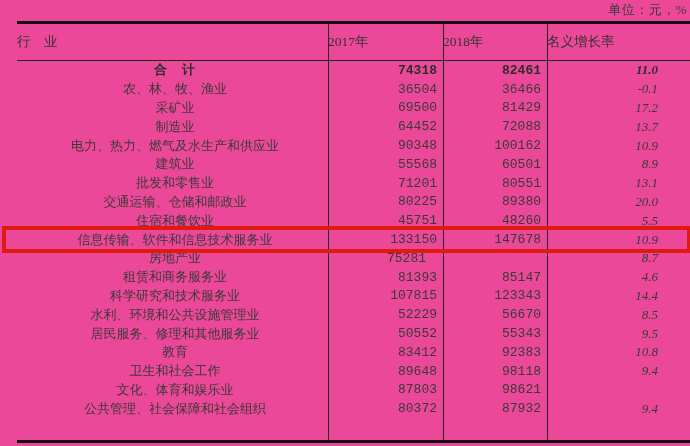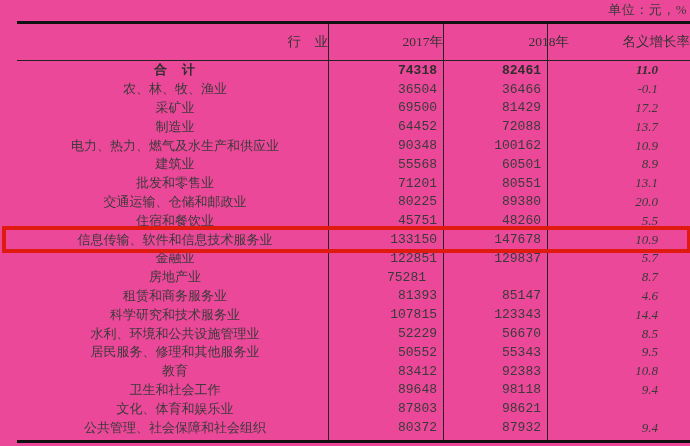--- a/index.html
+++ b/index.html
@@ -18,24 +18,24 @@
     box-sizing:content-box;
   }
   .col-sep{position:absolute;top:0;bottom:0;width:1px;background:#222;}
   .col-sep.s1{left:311px;}
   .col-sep.s2{left:426px;}
   .col-sep.s3{left:530px;}
   .header-row{
     display:flex;height:36px;border-bottom:1px solid #222;
     align-items:center;font-size:13.5px;color:#333;
   }
-  .header-row .cell{text-align:right;}
+  .header-row .cell{text-align:left;}
   .c1{width:311px;}
   .c2{width:115px;}
-  .c3{width:104px;padding-left:22px;}
+  .c3{width:104px;}
   .c4{flex:1;}
   .table-body{position:relative;}
   .row{
     display:flex;height:18.8px;align-items:center;font-size:13px;
     position:relative;
   }
   .row .cell{white-space:nowrap;overflow:visible;}
   .row .c1{padding-left:5px;box-sizing:border-box;text-align:center;}
   .row .c2,.row .c3{text-align:right;padding-right:6px;box-sizing:border-box;font-family:Liberation Mono, monospace;}
   .row .c4{text-align:right;padding-right:32px;box-sizing:border-box;font-style:italic;}
@@ -134,27 +134,20 @@
       </div>
         <div class="row highlighted">
         <div class="hl-box"></div>
         <div class="cell c1">信息传输、软件和信息技术服务业</div>
         <div class="cell c2">133150</div>
         <div class="cell c3">147678</div>
         <div class="cell c4">10.9</div>
       </div>
         <div class="row">
 
-        <div class="cell c1">金融业</div>
-        <div class="cell c2">122851</div>
-        <div class="cell c3">129837</div>
-        <div class="cell c4">5.7</div>
-      </div>
-        <div class="row">
-
         <div class="cell c1">房地产业</div>
         <div class="cell c3">75281</div>
         <div class="cell c4">8.7</div>
       </div>
         <div class="row">
 
         <div class="cell c1">租赁和商务服务业</div>
         <div class="cell c2">81393</div>
         <div class="cell c3">85147</div>
         <div class="cell c4">4.6</div>

